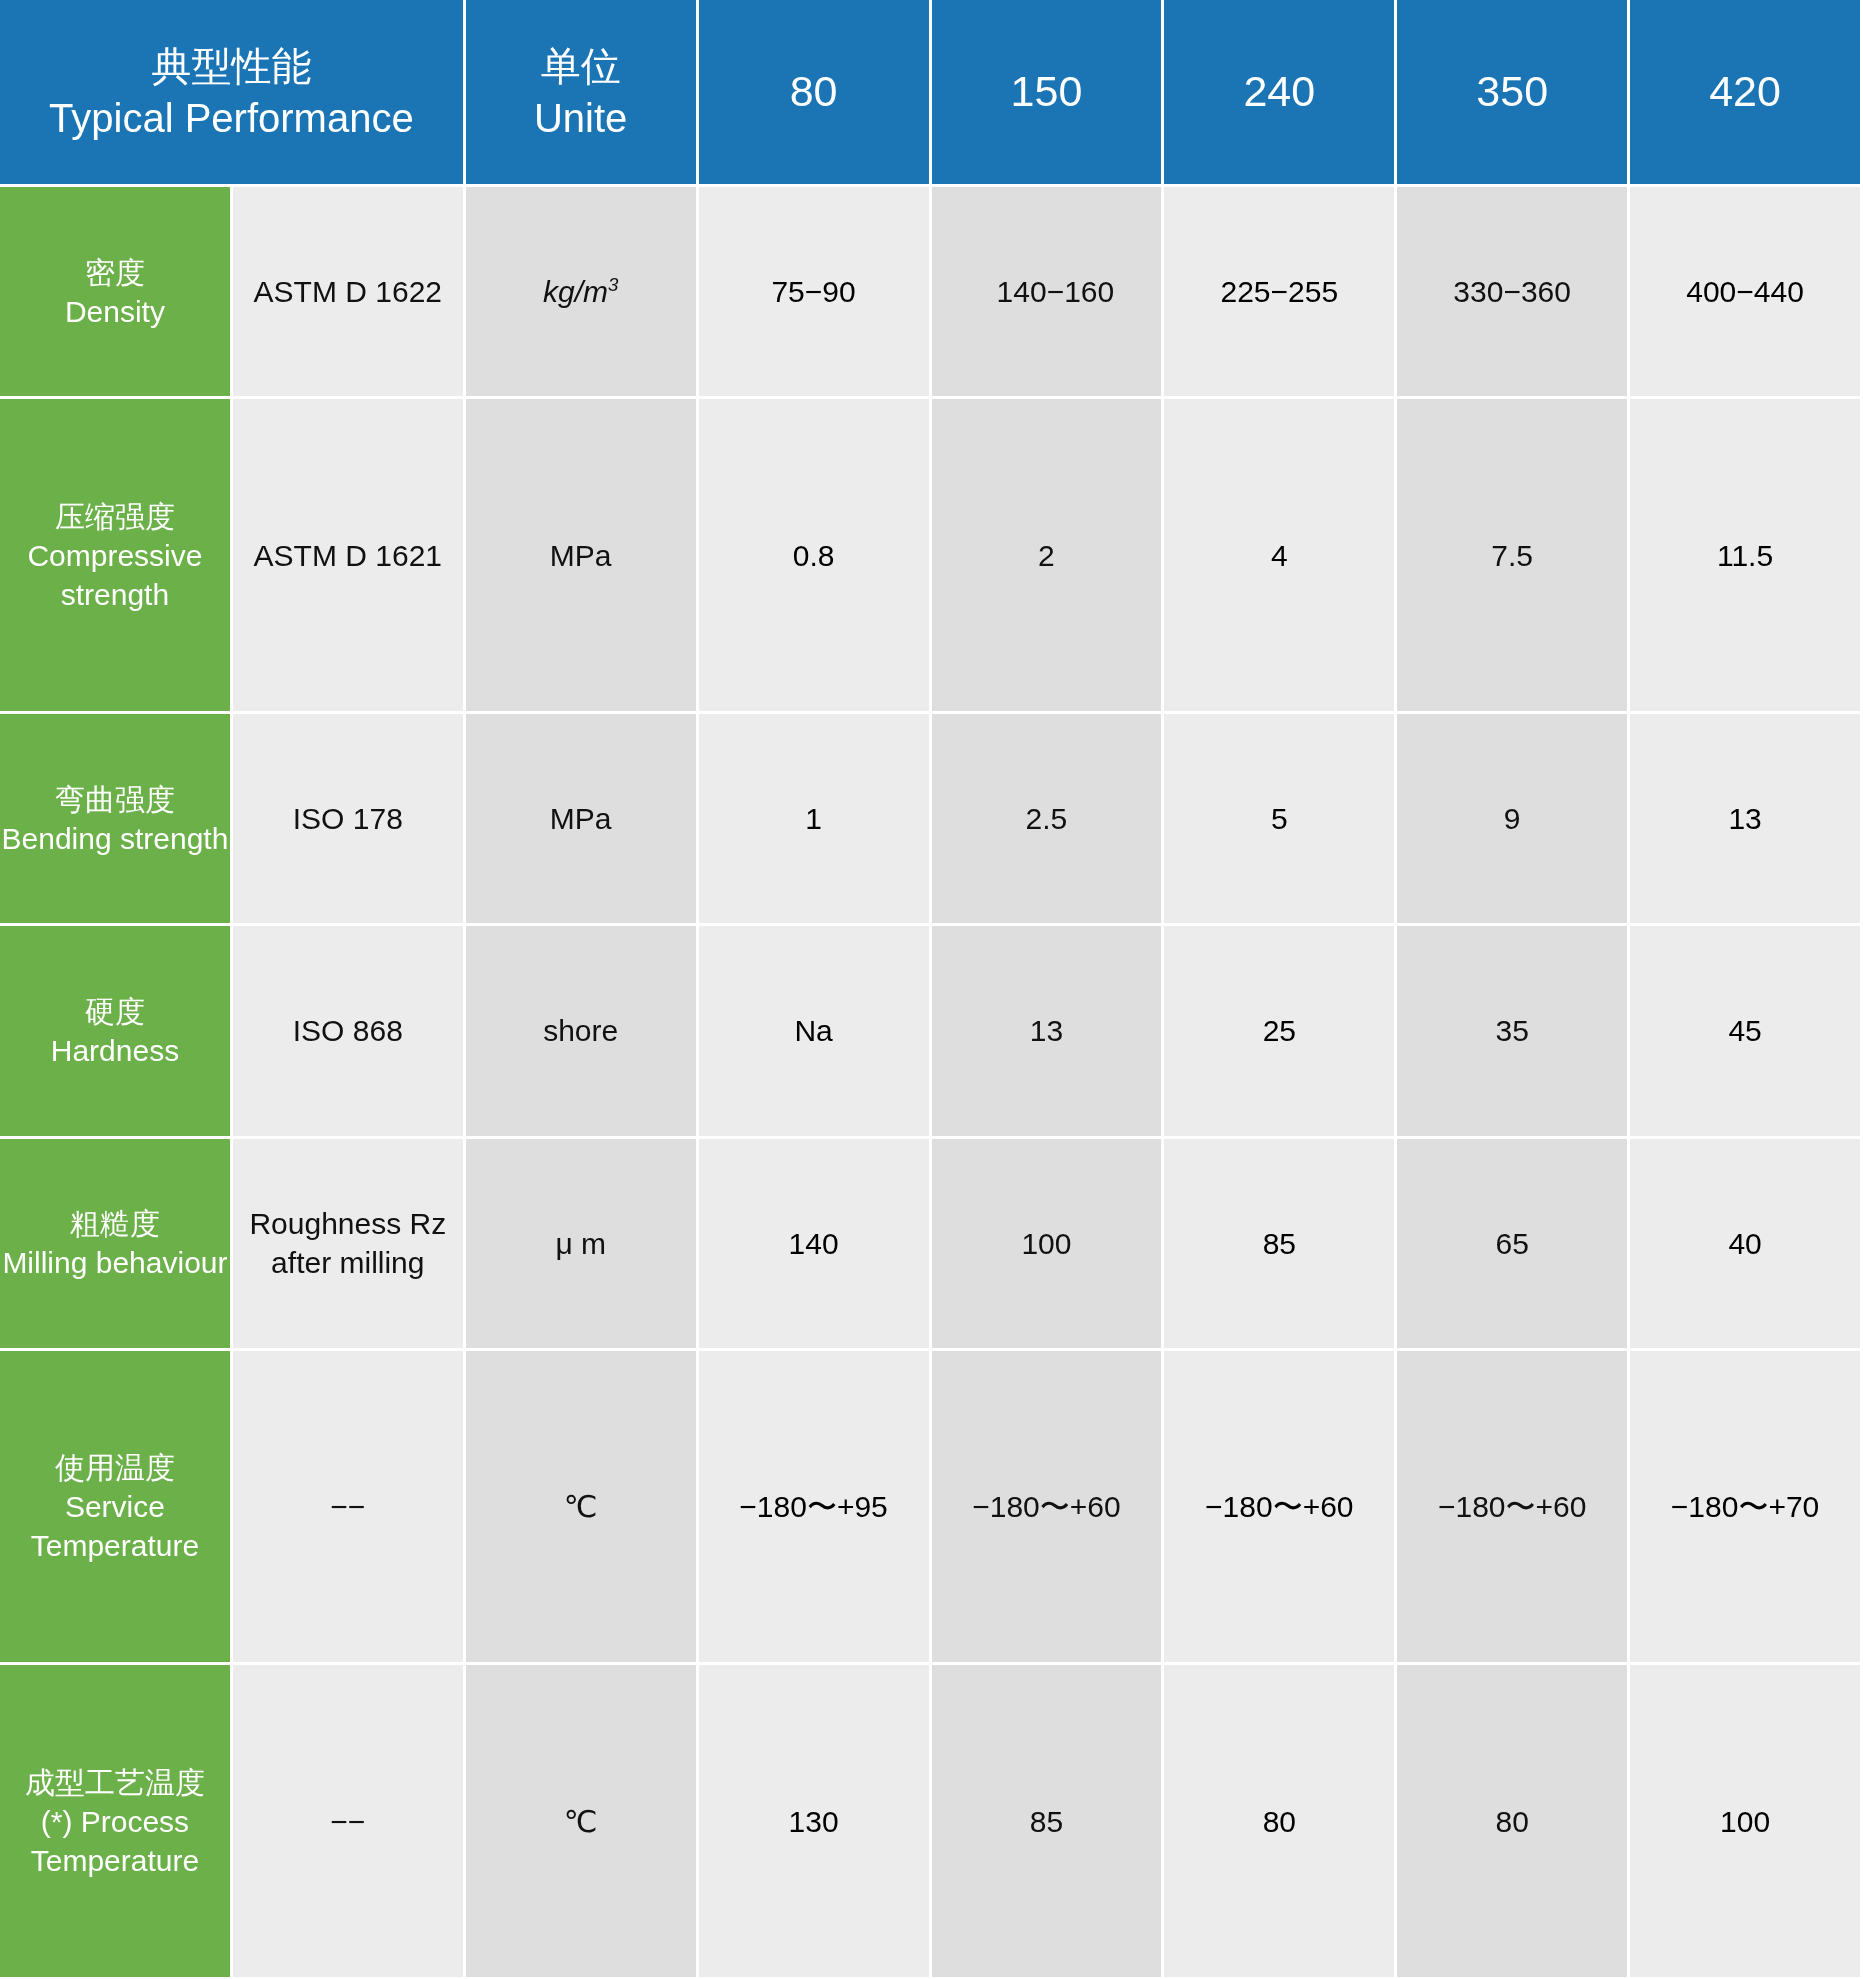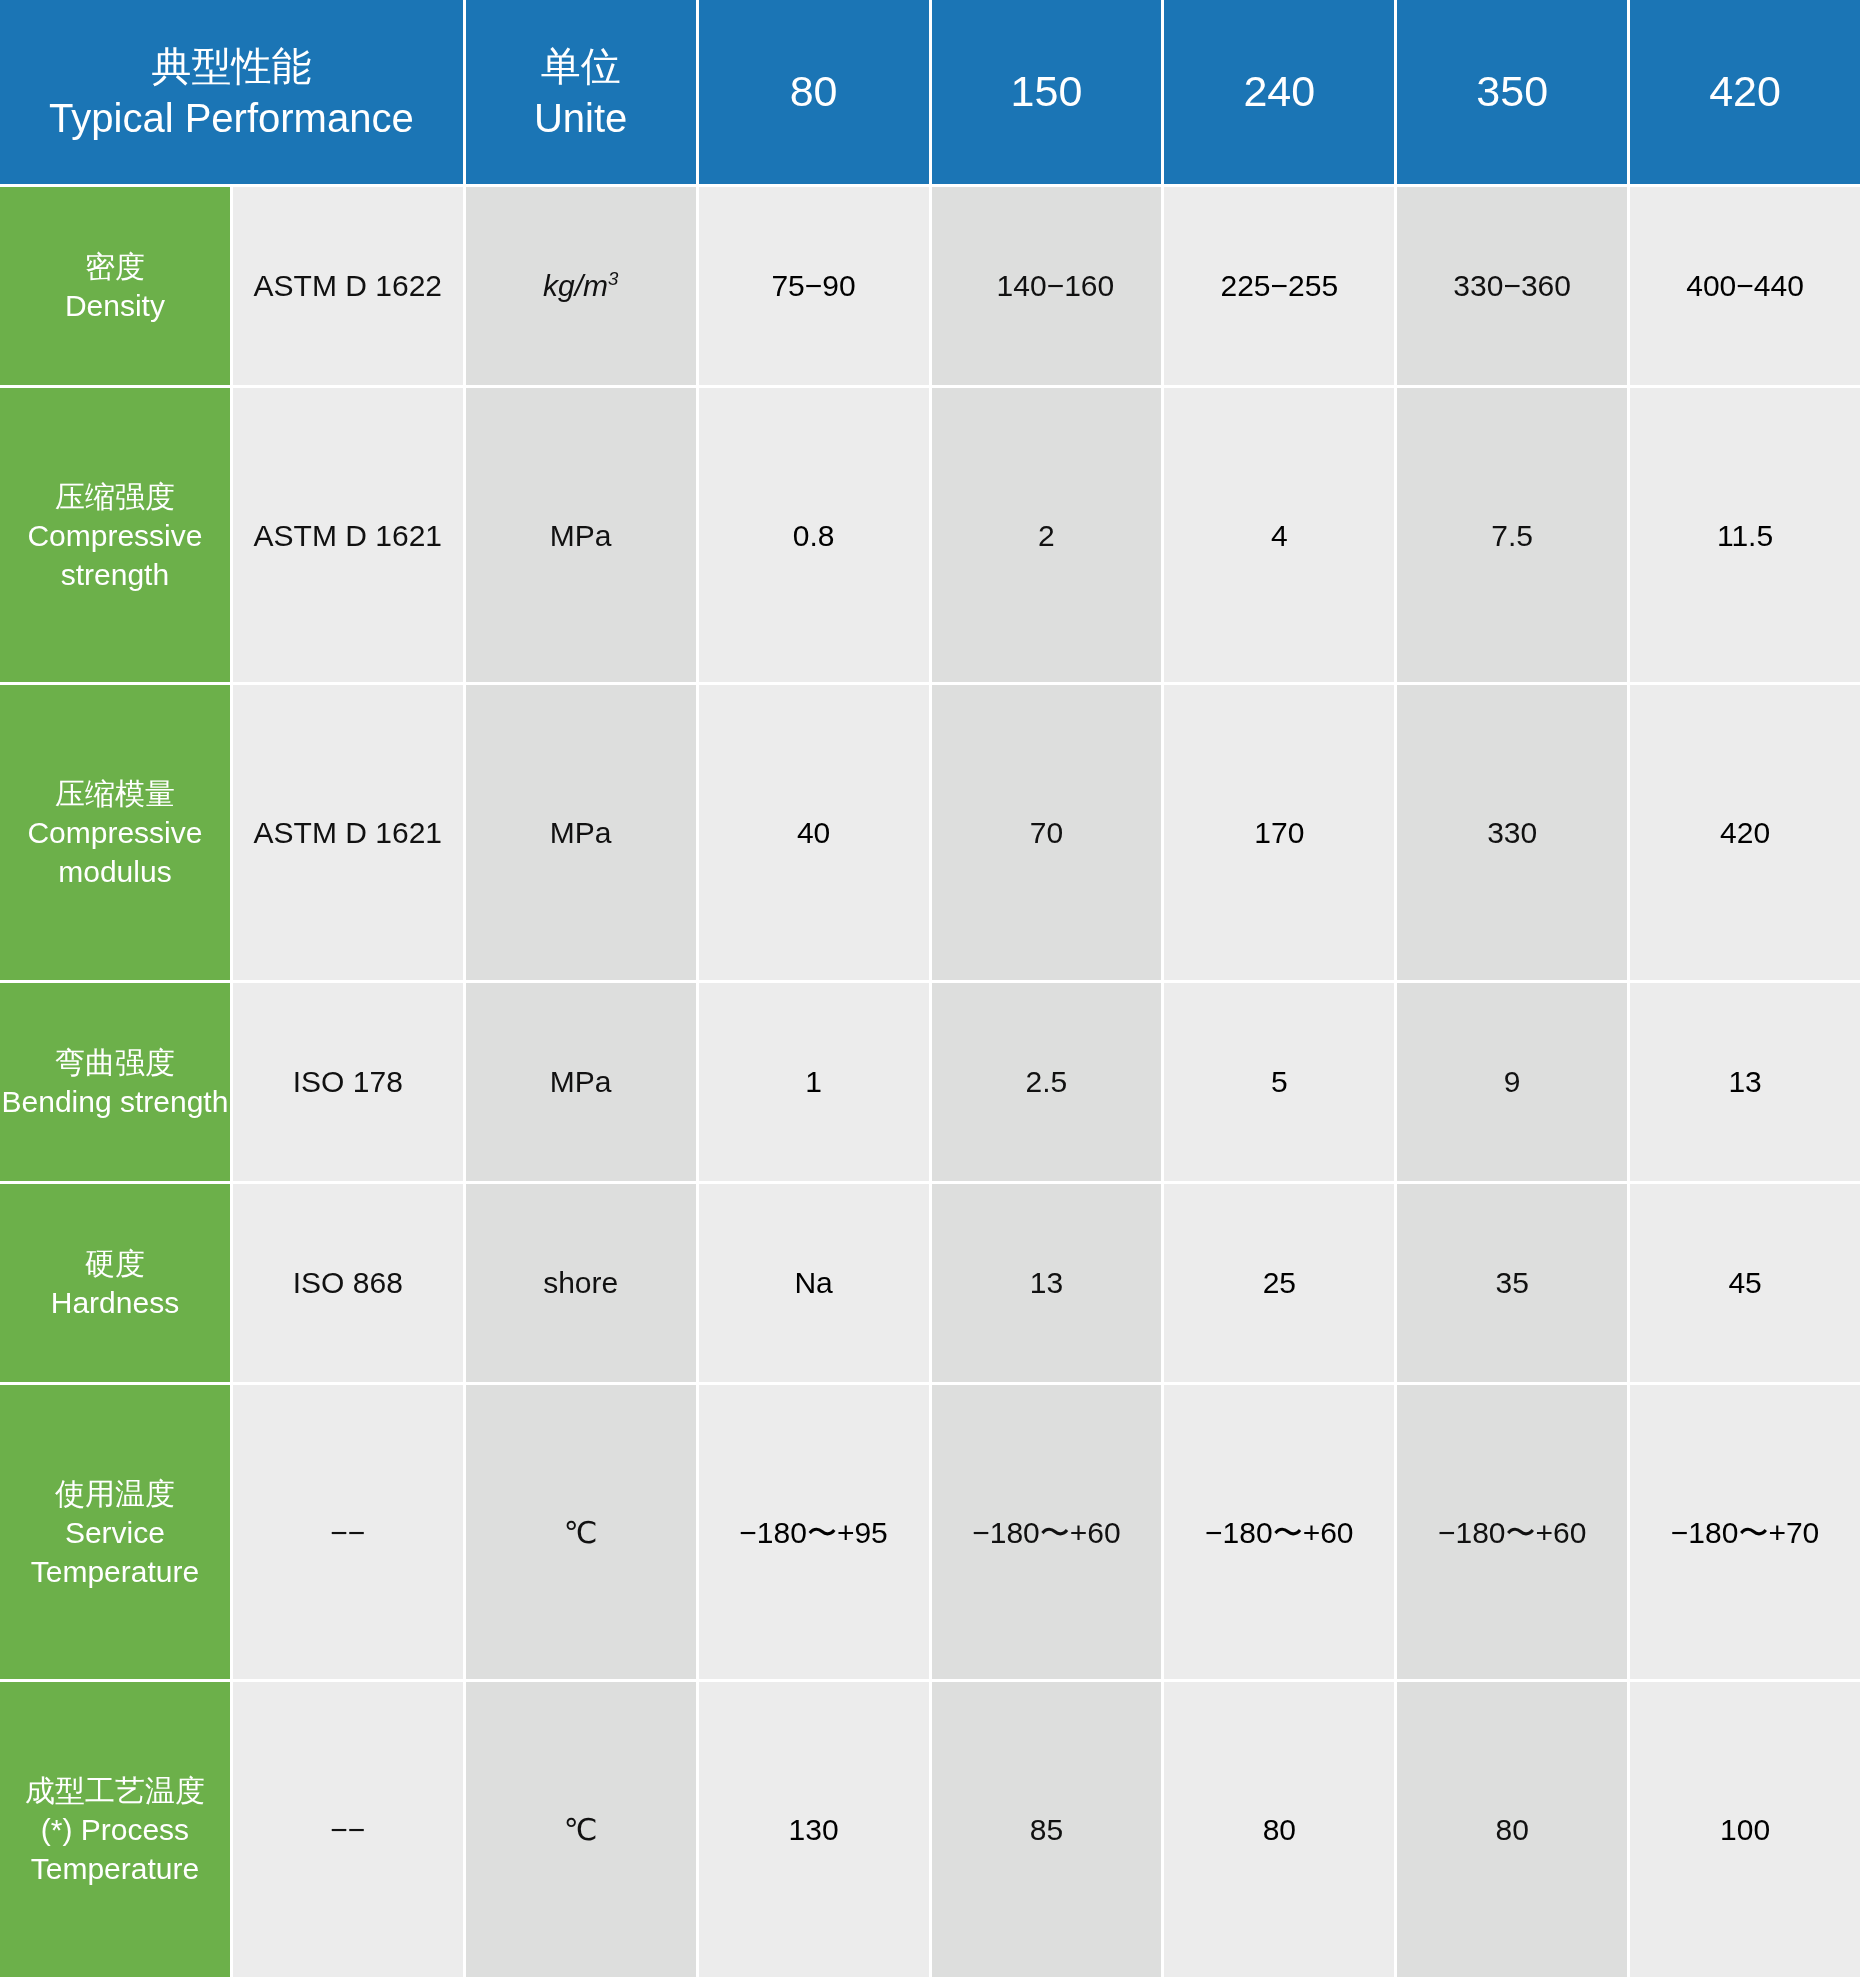--- a/index.html
+++ b/index.html
@@ -146,37 +146,20 @@
       <td class="unit">
         <span>MPa</span>
       </td>
       <td class="val-l">0.8</td>
       <td class="val-d">2</td>
       <td class="val-l">4</td>
       <td class="val-d">7.5</td>
       <td class="val-l last-col">11.5</td>
     </tr>
 
-    <tr>
-      <td class="prop">
-        <span class="cn">压缩模量</span>
-        <span class="en">Compressive modulus</span>
-      </td>
-      <td class="std">
-        <span>ASTM D 1621</span>
-      </td>
-      <td class="unit">
-        <span>MPa</span>
-      </td>
-      <td class="val-l">40</td>
-      <td class="val-d">70</td>
-      <td class="val-l">170</td>
-      <td class="val-d">330</td>
-      <td class="val-l last-col">420</td>
-    </tr>
 
     <tr>
       <td class="prop">
         <span class="cn">弯曲强度</span>
         <span class="en">Bending strength</span>
       </td>
       <td class="std">
         <span>ISO 178</span>
       </td>
       <td class="unit">
@@ -201,20 +184,38 @@
         <span>shore</span>
       </td>
       <td class="val-l">Na</td>
       <td class="val-d">13</td>
       <td class="val-l">25</td>
       <td class="val-d">35</td>
       <td class="val-l last-col">45</td>
     </tr>
 
 
+    <tr>
+      <td class="prop">
+        <span class="cn">粗糙度</span>
+        <span class="en">Milling behaviour</span>
+      </td>
+      <td class="std">
+        <span>Roughness Rz</span>
+        <span class="l2">after milling</span>
+      </td>
+      <td class="unit">
+        <span>μ m</span>
+      </td>
+      <td class="val-l">140</td>
+      <td class="val-d">100</td>
+      <td class="val-l">85</td>
+      <td class="val-d">65</td>
+      <td class="val-l last-col">40</td>
+    </tr>
 
     <tr>
       <td class="prop">
         <span class="cn">使用温度</span>
         <span class="en">Service Temperature</span>
       </td>
       <td class="std">
         <span>−−</span>
       </td>
       <td class="unit">

